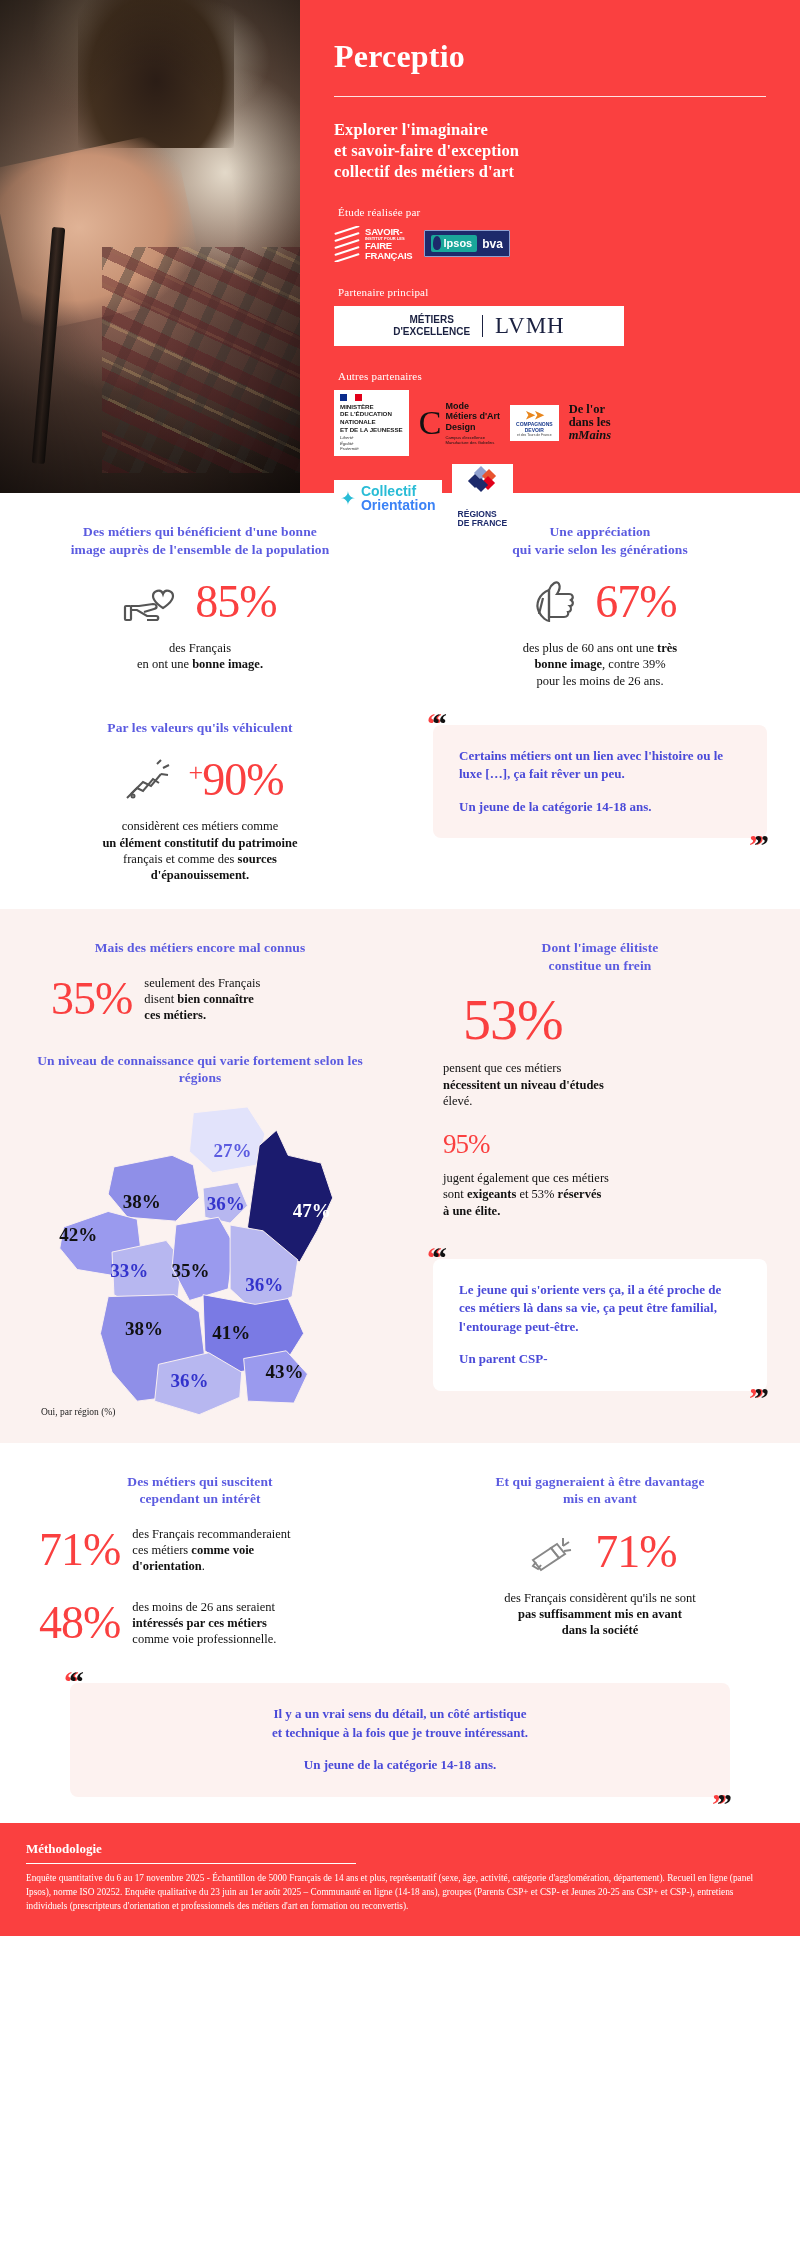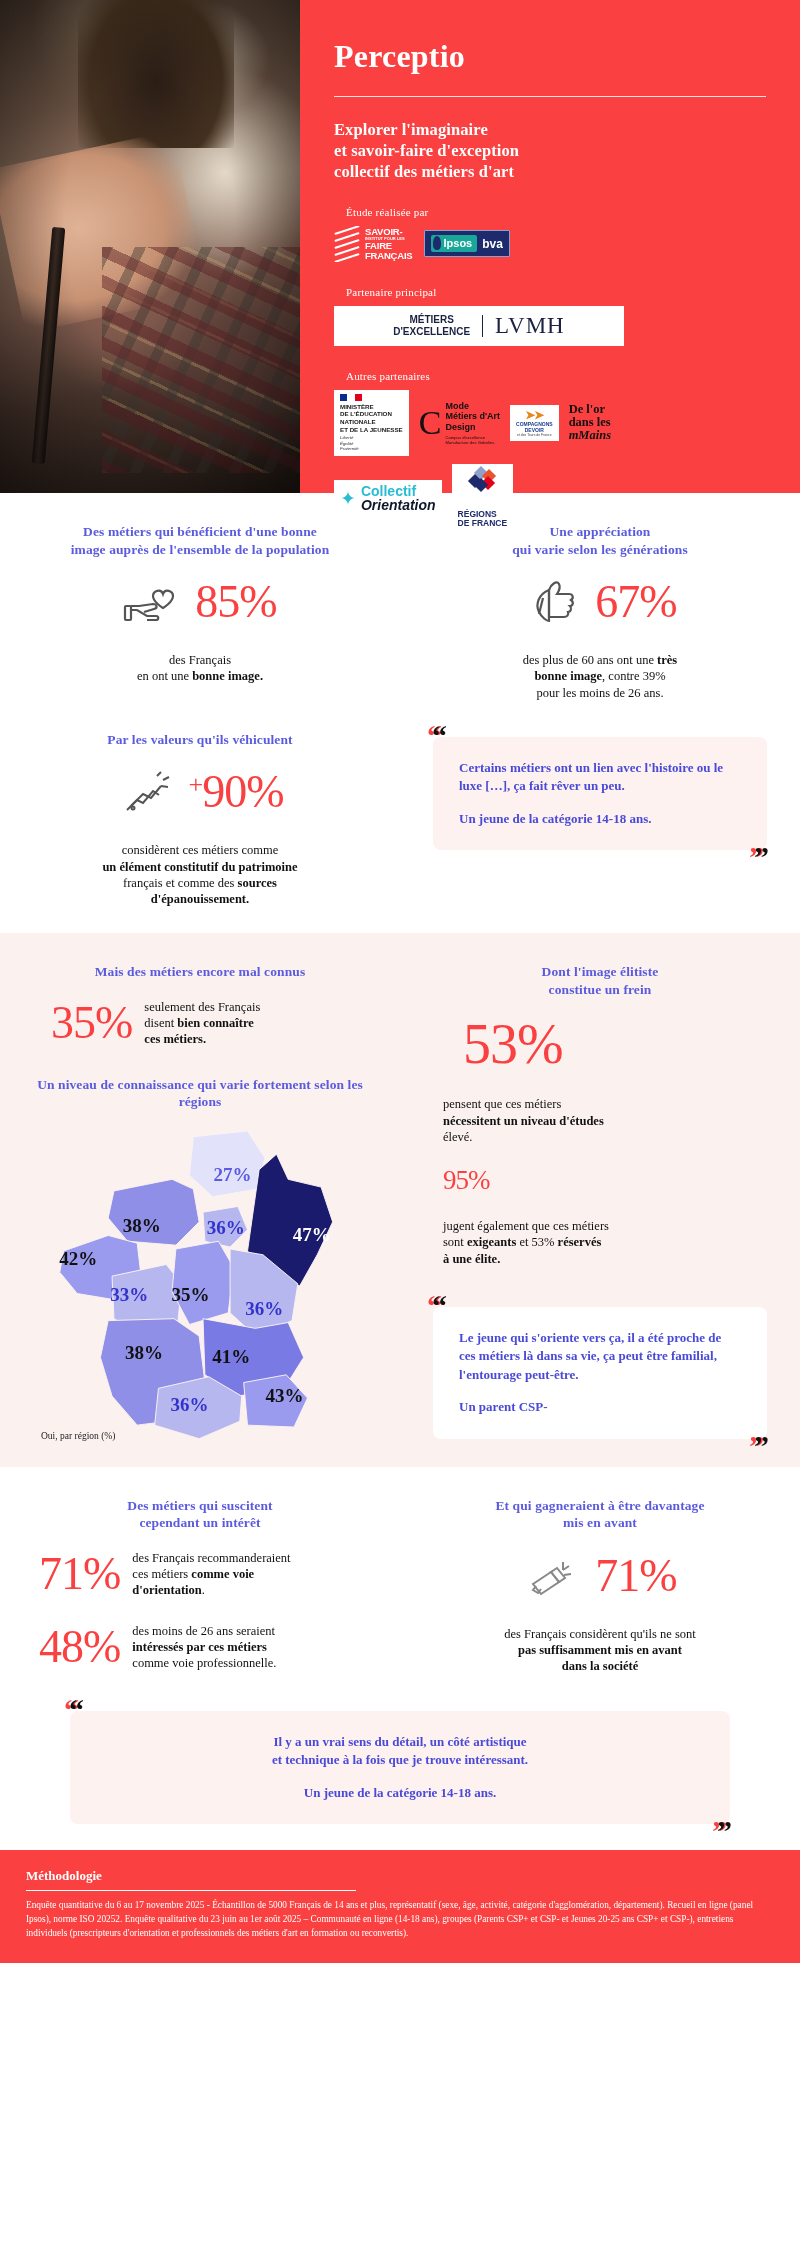--- a/index.html
+++ b/index.html
@@ -60,21 +60,21 @@
     color: #fff; padding: 30px 34px 0 34px; position: relative;
   }
   .brand-title {
     font-size: 32px; font-weight: bold; letter-spacing: .2px;
     line-height: 1.05; margin-top: 10px;
   }
   .rule-thin { height: 1px; background: rgba(255,255,255,.85); margin: 22px 0 22px 0; width: 100%; }
   .hero-sub {
     font-size: 16.5px; font-weight: bold; line-height: 1.28; letter-spacing: .1px;
   }
-  .credit-label { font-size: 11px; margin: 24px 0 8px 12px; letter-spacing: .2px; }
+  .credit-label { font-size: 11px; margin: 24px 0 8px 4px; letter-spacing: .2px; }
   .logo-row { display: flex; align-items: center; gap: 12px; }
 
   
   .logo-sff { display: flex; align-items: center; gap: 5px; color: #fff; }
   .sff-mark { width: 26px; height: 36px; position: relative; overflow: hidden; }
   .sff-mark i {
     position: absolute; left: 0; height: 2.2px; background: #fff; border-radius: 2px;
   }
   .sff-text { font-family: "Liberation Sans", sans-serif; font-weight: bold; font-size: 9.5px;
     line-height: 1.06; letter-spacing: -.2px; text-align: left; }
@@ -117,21 +117,21 @@
   .mmad-t { font-family: "Liberation Sans", sans-serif; font-size: 9px; font-weight: bold; color: #111; line-height: 1.18; }
   .mmad-t small { display: block; font-size: 4.2px; font-weight: normal; margin-top: 2px; line-height: 1.2; }
   .comp-logo { font-family: "Liberation Sans", sans-serif; font-size: 5px; text-align: center; color: #1d3e8f; font-weight: bold; line-height: 1.2; }
   .comp-birds { color: #e8861e; font-size: 12px; line-height: 1; letter-spacing: -1px; }
   .comp-logo small { display:block; font-size: 3.4px; font-weight: normal; color:#444; }
   .deor { font-family: "Liberation Serif", serif; font-size: 12.5px; color: #111; line-height: 1.05; font-weight: bold; }
   .deor i { font-style: italic; }
   .collectif { display: flex; align-items: center; gap: 5px; }
   .coll-star { color: #29bcd6; font-size: 19px; line-height: 1; }
   .coll-txt { font-family: "Liberation Sans", sans-serif; font-size: 14px; line-height: 1.02; font-weight: bold; }
-  .coll-txt .c1 { color: #29bcd6; } .coll-txt .c2 { color: #0f172a; font-style: italic; }
+  .coll-txt .c1 { color: #29bcd6; } .coll-txt .c2 { color: #3b82f6; }
   .rdf { display: flex; align-items: center; gap: 20px; flex-direction: column; }
   .rdf-d { position: relative; width: 24px; height: 22px; }
   .rdf-d span { position: absolute; width: 10px; height: 10px; transform: rotate(45deg); }
   .rdf-t { font-family: "Liberation Sans", sans-serif; font-size: 8.5px; font-weight: bold; color: #1d2a6b; line-height: 1.1; }
   .hero-date { font-size: 11.5px; margin-top: 18px; }
 
   
   .sec { width: 800px; padding: 30px 0 26px 0; }
   .sec-white { background: #fff; }
   .sec-pink { background: #fbf2f0; }
@@ -139,21 +139,21 @@
   .col { width: 400px; padding: 0 33px; }
   .sec-head {
     color: #5b5be0; font-weight: bold; font-size: 13.5px; line-height: 1.3;
     text-align: center; margin-bottom: 18px; letter-spacing: .1px;
   }
   .stat-row { display: flex; align-items: center; justify-content: center; gap: 12px; }
   .stat-row.left { justify-content: flex-start; }
   .big-num { color: #fa4040; font-size: 46px; line-height: 1; font-weight: normal; letter-spacing: -1px; }
   .big-num .plus { font-size: 26px; vertical-align: 14px; }
   .stat-note {
-    font-size: 12.5px; line-height: 1.3; text-align: center; color: #111; margin-top: 24px;
+    font-size: 12.5px; line-height: 1.3; text-align: center; color: #111; margin-top: 12px;
   }
   .stat-note.left { text-align: left; }
   .stat-note b { font-weight: bold; }
   .icon-box { width: 60px; height: 52px; display: flex; align-items: center; justify-content: center; }
   .icon-box svg { width: 100%; height: 100%; }
 
   
   .quote-card {
     background: #fdf2f0; border-radius: 8px; padding: 22px 26px; position: relative;
     color: #4a4ad8; font-weight: bold; font-size: 13px; line-height: 1.42;

